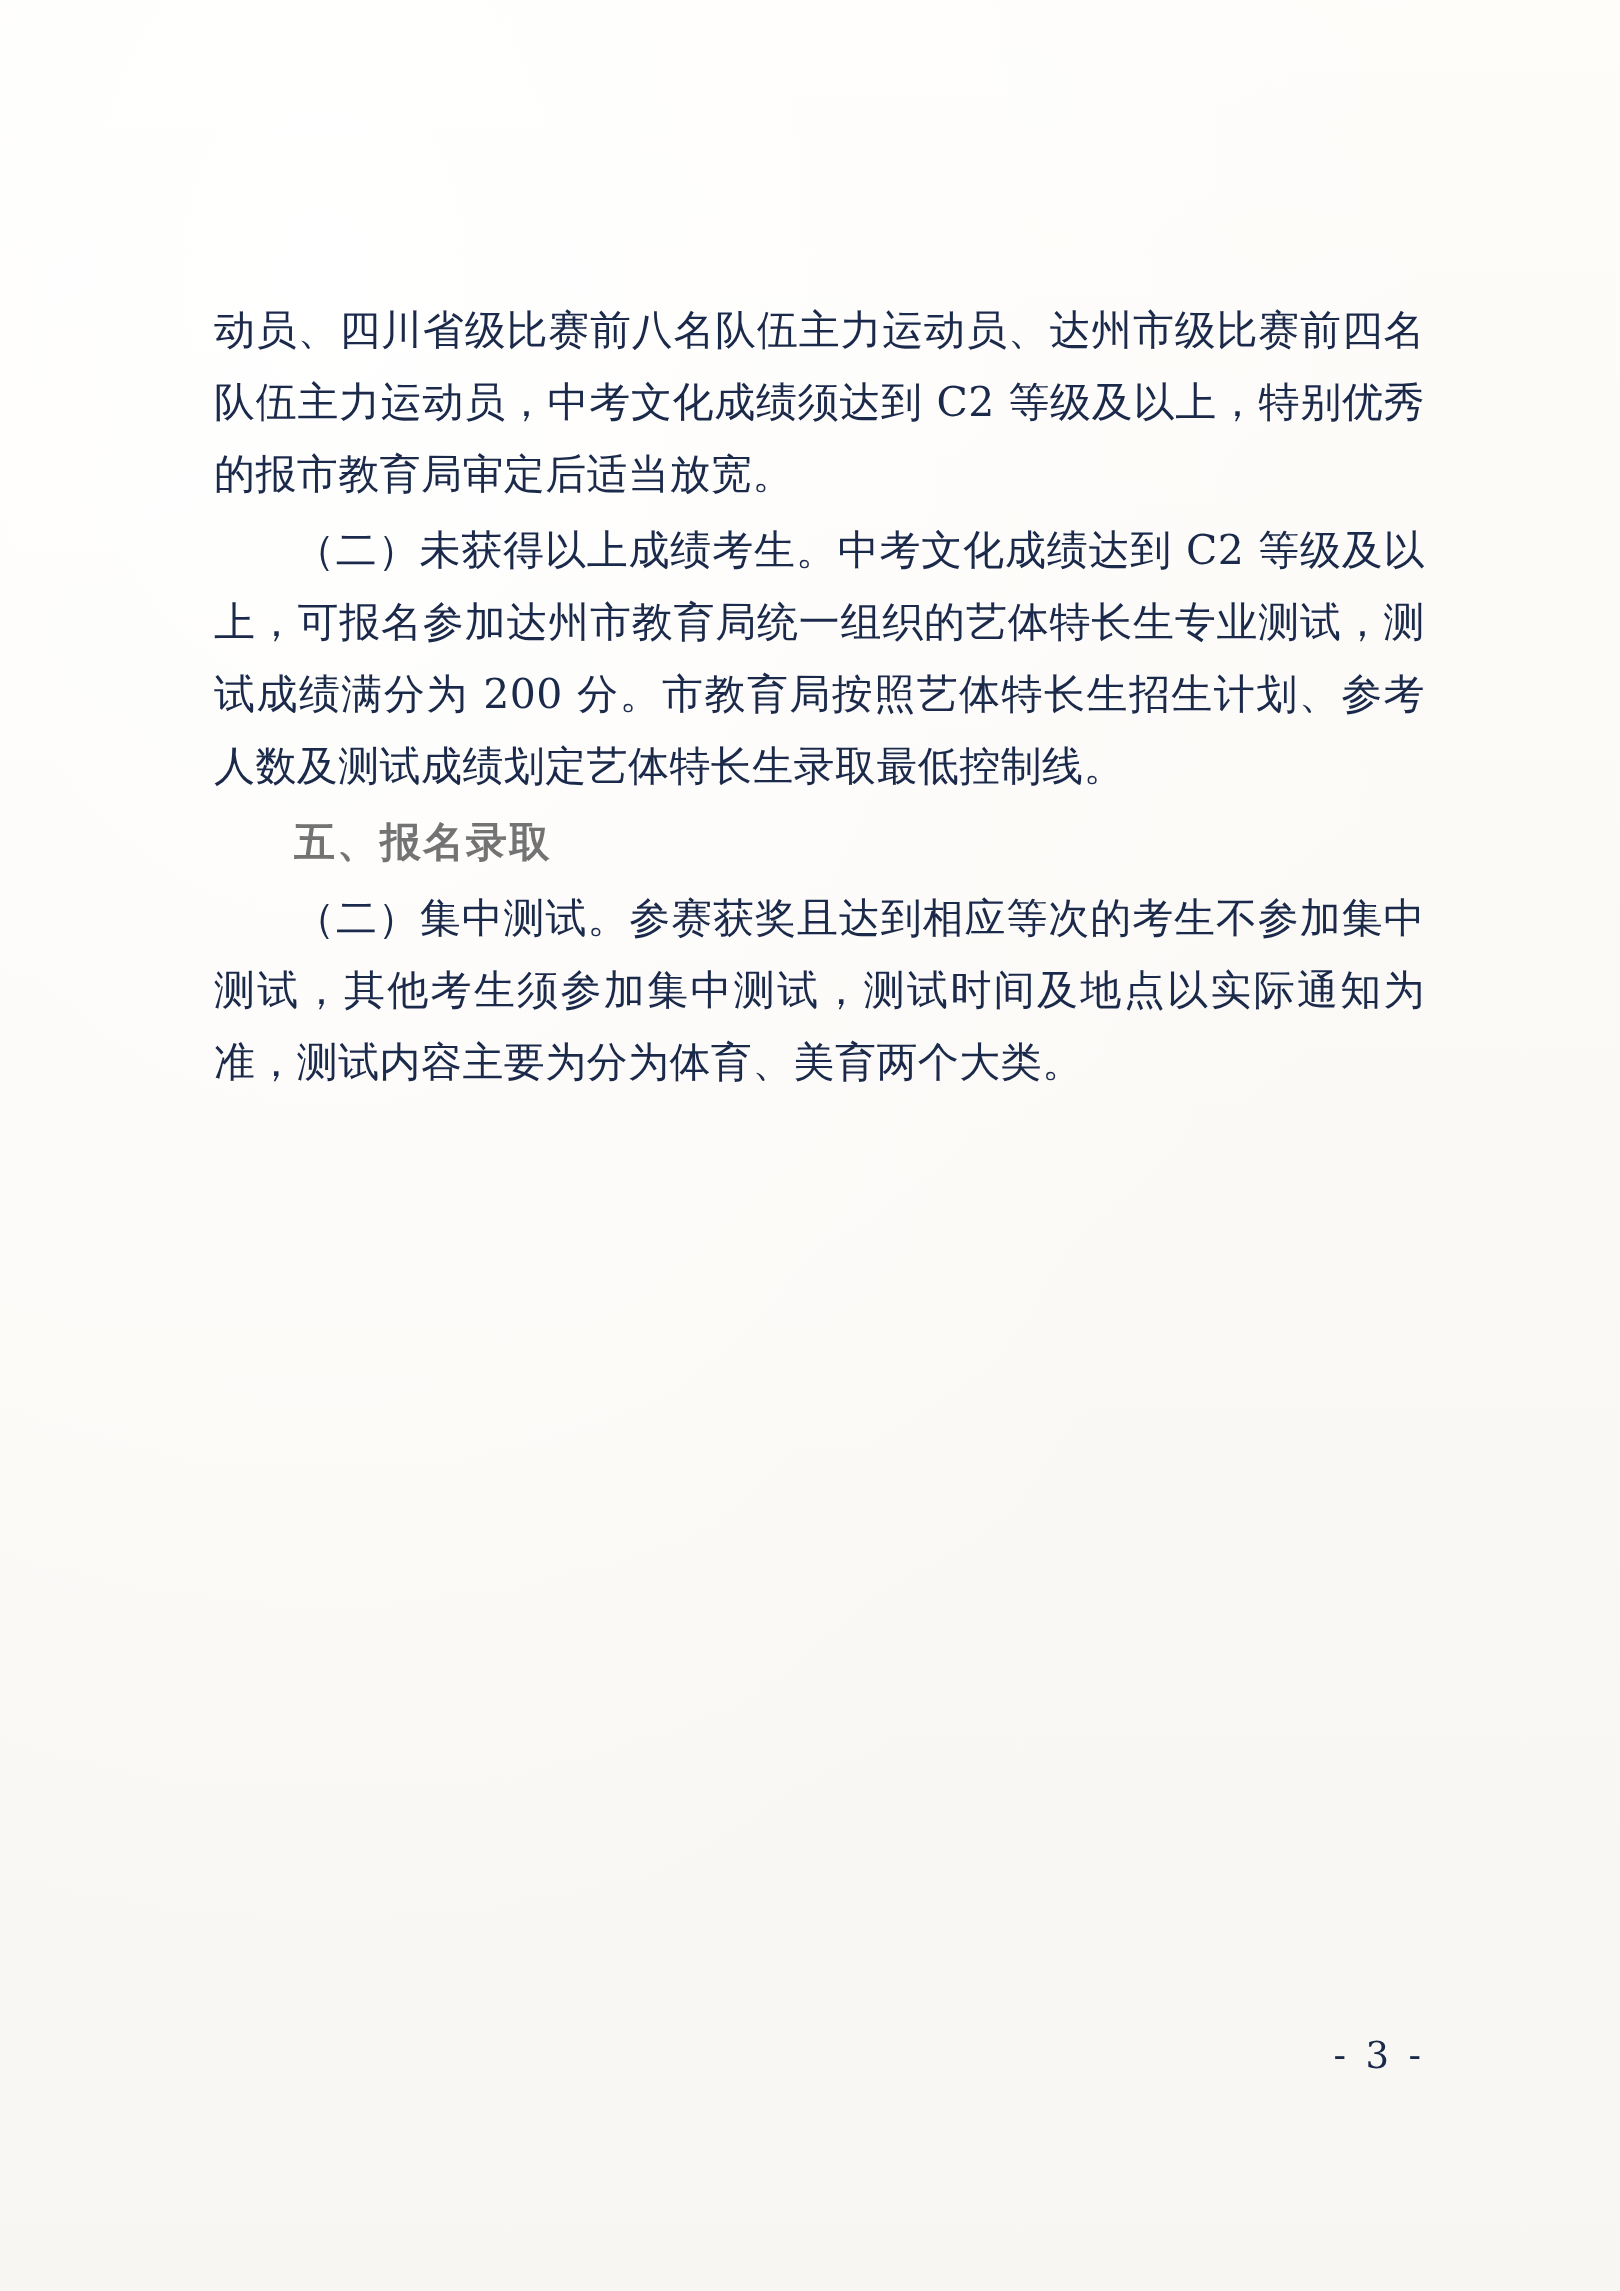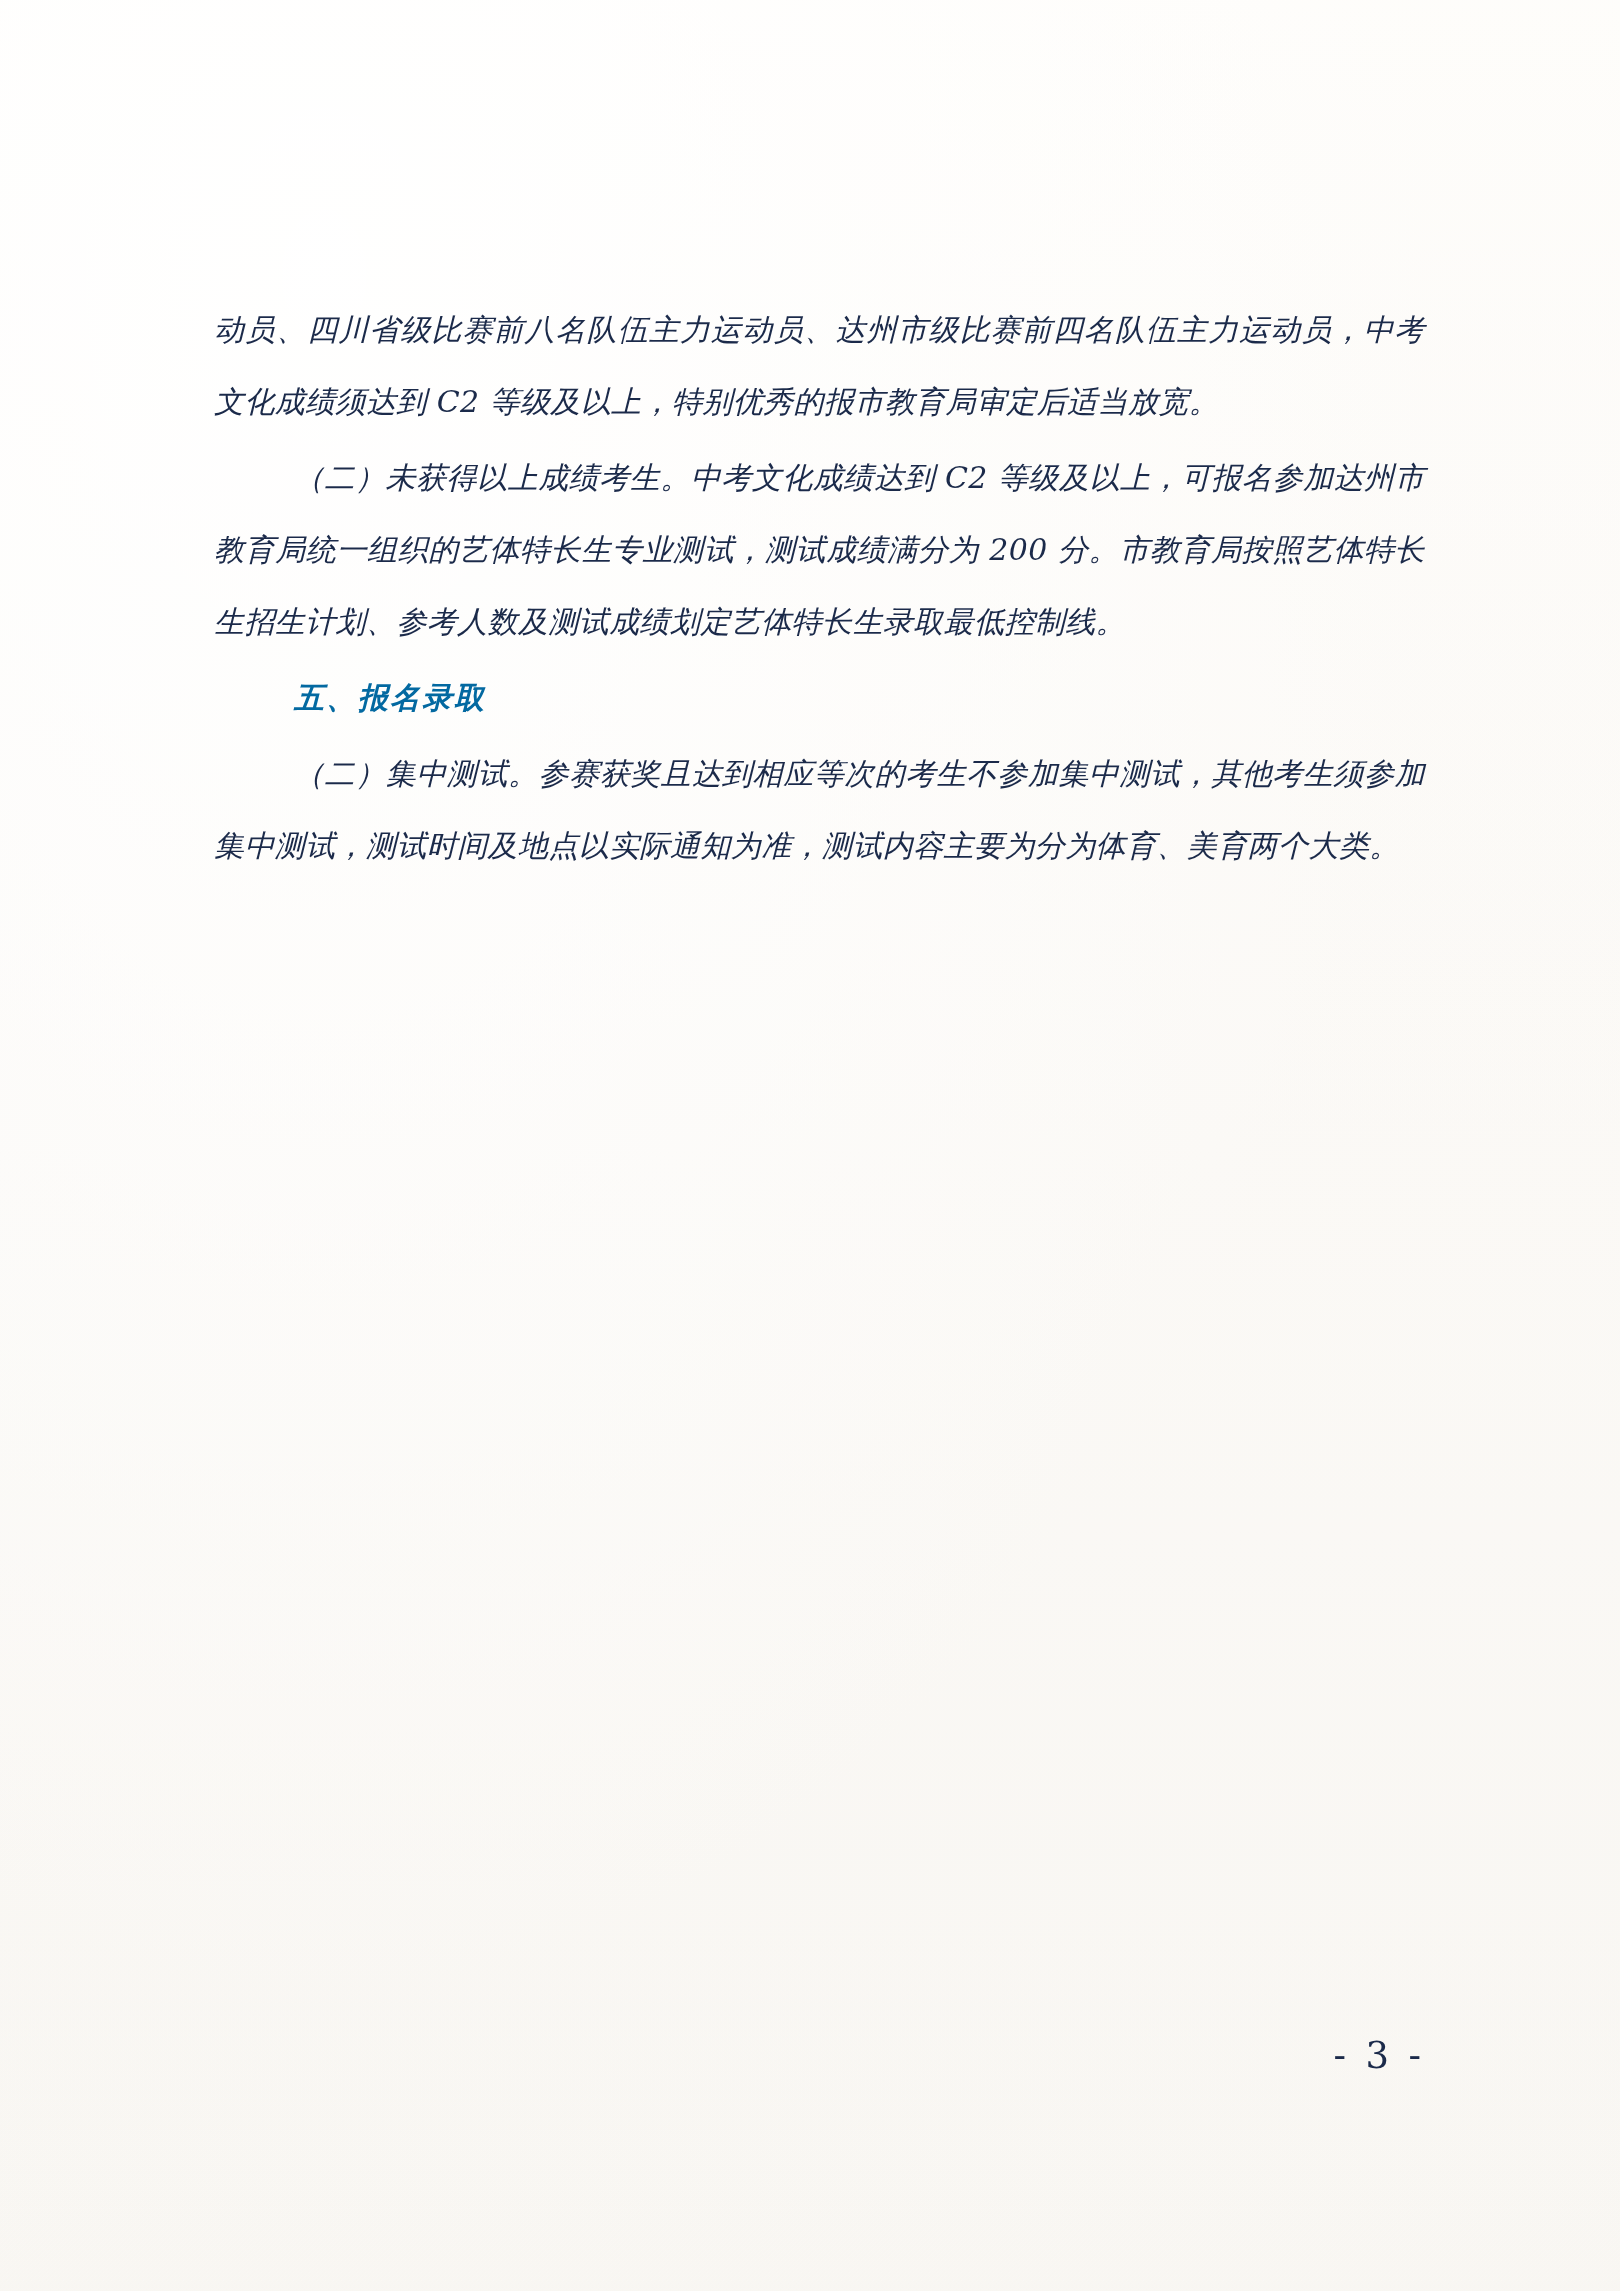--- a/index.html
+++ b/index.html
@@ -31,36 +31,35 @@
     pointer-events: none;
   }
   .content {
     position: absolute;
     left: 214px;
     top: 294px;
     width: 1211px;
   }
   p {
     margin: 0 0 2px 0;
-    font-size: 30px;
+    font-size: 41px;
     line-height: 72px;
     color: #1b2a4a;
     text-align: justify;
     text-justify: inter-ideograph;
     letter-spacing: 0.4px;
     font-family: "DejaVu Serif", "Liberation Serif", serif;
-    font-style: italic;
   }
   .indent {
     text-indent: 80px;
   }
   .heading {
     font-weight: bold;
     text-indent: 80px;
-    color: #0369a1;
+    color: #737373;
     letter-spacing: 2px;
   }
   .para-block {
     margin-bottom: 3.9px;
   }
   .pagenum {
     position: absolute;
     left: 0;
     top: 2034px;
     width: 1425px;

